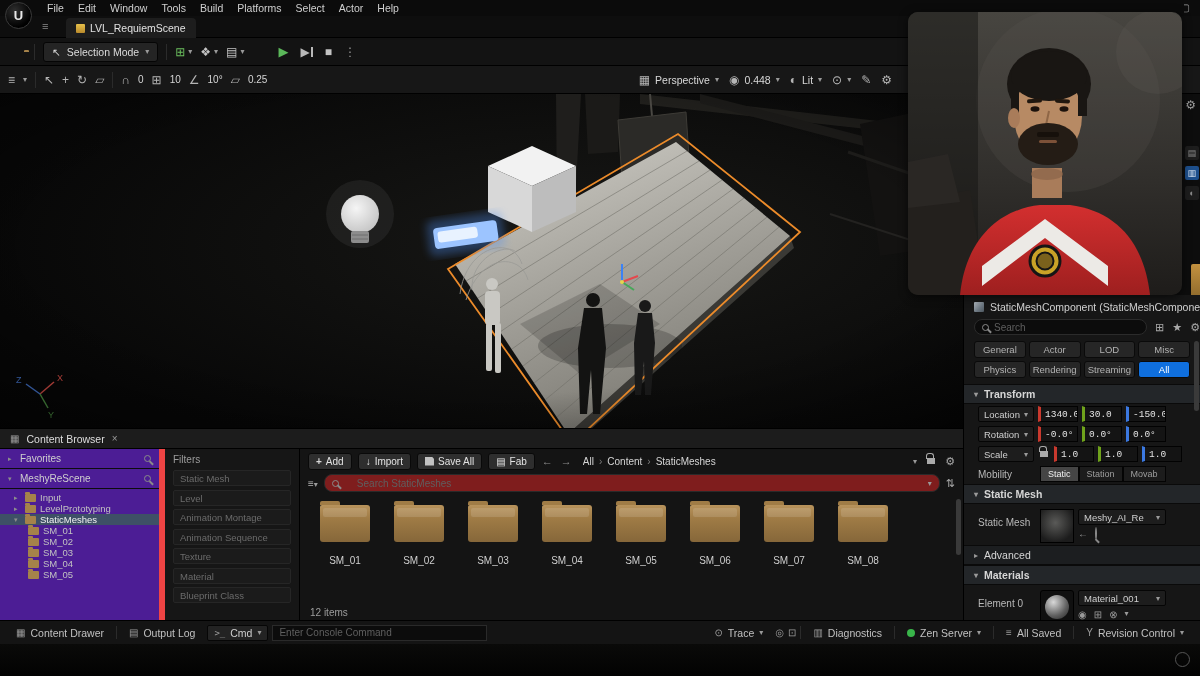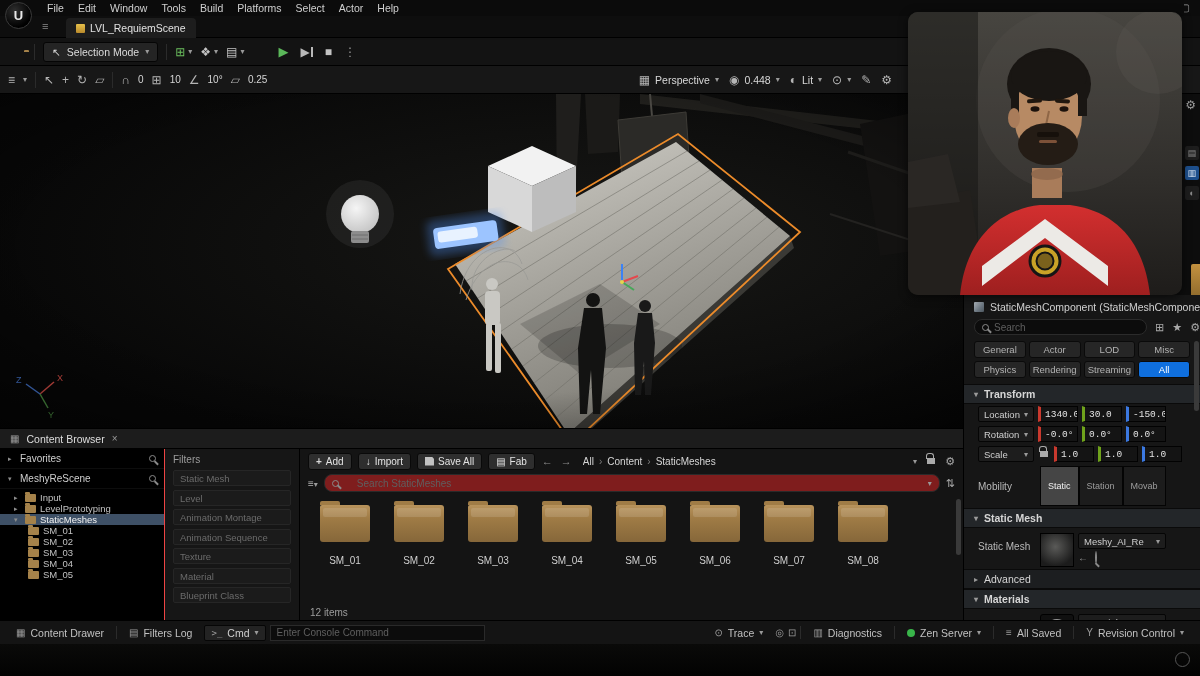--- a/index.html
+++ b/index.html
@@ -70,37 +70,37 @@
   .pill.active { background:#0f6fde; color:#fff; }
   .sect { background:#232629; border-top:1px solid #0a0a0a; border-bottom:1px solid #0a0a0a; padding:3px 10px; display:flex; align-items:center; gap:6px; font-size:10.5px; color:#d6d6d6; font-weight:bold; }
   .prow { display:flex; align-items:center; gap:4px; padding:2px 8px 2px 14px; }
   .combo { height:16px; background:#1d1d1d; border:1px solid #050505; border-radius:2px; display:flex; align-items:center; gap:4px; padding:0 5px; font-size:9.5px; color:#cfcfcf; min-width:56px; justify-content:space-between; }
   .vec { width:40px; height:16px; background:#141414; border:1px solid #020202; border-left:3px solid #888; font-size:9.5px; color:#e2e2e2; display:flex; align-items:center; padding:0 4px; overflow:hidden; white-space:nowrap;font-family:Liberation Mono, monospace; }
   .vec.x { border-left-color:#c8392e; }
   .vec.y { border-left-color:#6fa21c; }
   .vec.z { border-left-color:#3b78e0; }
   .plabel { width:58px; font-size:10px; color:#b9b9b9; flex:0 0 auto; }
   .seg { display:flex; }
-  .seg span { background:#1c1c1c; border:1px solid #040404; color:#9d9d9d; font-size:9px; padding:14px 7px; white-space:nowrap; }
+  .seg span { background:#1c1c1c; border:1px solid #040404; color:#9d9d9d; font-size:9px; padding:2px 7px; white-space:nowrap; }
   .seg span.active { background:#454545; color:#f0f0f0; }
   .thumb { width:34px; height:34px; background:radial-gradient(circle at 45% 40%, #5a5a58, #1c1c1c 75%); border:1px solid #000; flex:0 0 auto; }
   .thumb.sphere { border-radius:3px; background:#101010; position:relative; }
   .thumb.sphere::after { content:""; position:absolute; inset:4px; border-radius:50%; background:radial-gradient(circle at 35% 30%, #d8d8d8, #5e5e5e 60%, #222); }
   .asset-col { display:flex; flex-direction:column; gap:3px; }
   .mini-icons { display:flex; gap:7px; color:#9a9a9a; font-size:10px; }
   .icon-lock { width:8px; height:6px; background:#aaa; position:relative; margin:0 2px; flex:0 0 auto; }
   .icon-lock::before { content:""; position:absolute; width:6px; height:5px; border:1.5px solid #aaa; border-bottom:none; border-radius:3px 3px 0 0; top:-5px; left:-1px; }
   .dscroll { position:absolute; right:1px; top:46px; width:5px; height:70px; background:#3a3a3a; border-radius:3px; }
 
   
   .cbrowser { position:absolute; top:428px; left:0; width:963px; height:192px; background:#151515; border-top:1px solid #000; }
   .cb-tabrow { height:20px; background:#1c1c1c; border-bottom:1px solid #000; display:flex; align-items:center; gap:7px; padding:0 10px; font-size:10.5px; color:#dedede; }
   .cb-close { color:#9a9a9a; font-size:10px; }
   .cb-body { display:flex; height:171px; }
-  .cb-left { width:165px; background:#000000; border-right:1px solid #ef4444; display:flex; flex-direction:column; font-size:10px; }
+  .cb-left { width:165px; background:#4c1d95; border-right:6px solid #ef4444; display:flex; flex-direction:column; font-size:10px; }
   .cb-lrow { display:flex; align-items:center; gap:5px; padding:4px 8px; border-bottom:1px solid #0d0d0d; color:#cfcfcf; }
   .cb-lrow .icon-search { margin-left:auto; }
   .tree { padding:3px 0 0 0; flex:1; }
   .trow { display:flex; align-items:center; gap:4px; height:11px; padding-left:14px; color:#c2c2c2; font-size:9.5px; white-space:nowrap; }
   .trow.child { padding-left:28px; }
   .trow.selected { background:#3e5066; color:#f2f2f2; }
   .tcaret { font-size:7px; color:#8d8d8d; width:7px; }
   .folder-sm { width:11px; height:8px; background:#a5824a; border-radius:1px; position:relative; flex:0 0 auto; margin-top:1px; }
   .folder-sm::before { content:""; position:absolute; top:-2px; left:0; width:5px; height:2px; background:#a5824a; border-radius:1px 1px 0 0; }
   .cb-collections { display:flex; align-items:center; gap:5px; padding:4px 8px; border-top:1px solid #0d0d0d; color:#cfcfcf; }
@@ -653,21 +653,21 @@
   </div>
 
   <div class="statusbar">
     <div class="sb-item">
       <span class="sb-ic">▦</span>
       <span>Content Drawer</span>
     </div>
     <span class="sb-sep"></span>
     <div class="sb-item">
       <span class="sb-ic">▤</span>
-      <span>Filters Log</span>
+      <span>Output Log</span>
     </div>
     <div class="cmd-box">
       <span class="cmd-glyph">&gt;_</span>
       <span>Cmd</span>
       <span class="caret">▾</span>
     </div>
     <div class="console">
       <input placeholder="Enter Console Command" style="">
     </div>
     <div class="sb-right">

